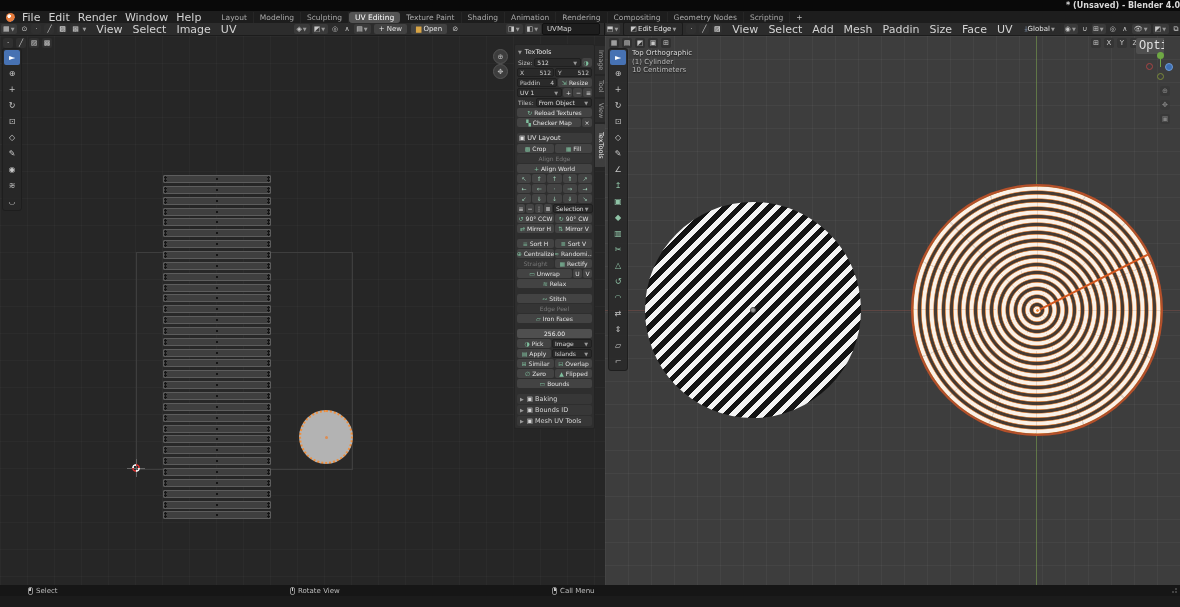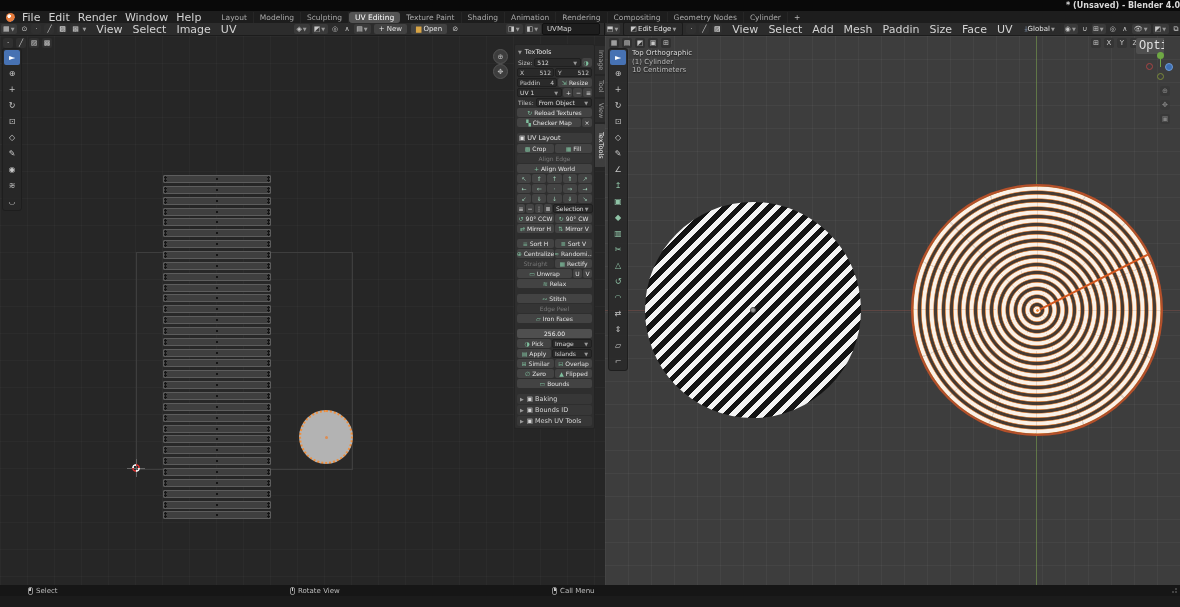--- a/index.html
+++ b/index.html
@@ -145,21 +145,21 @@
         <span class="ws-tab">Layout</span>
         <span class="ws-tab">Modeling</span>
         <span class="ws-tab">Sculpting</span>
         <span class="ws-tab active">UV Editing</span>
         <span class="ws-tab">Texture Paint</span>
         <span class="ws-tab">Shading</span>
         <span class="ws-tab">Animation</span>
         <span class="ws-tab">Rendering</span>
         <span class="ws-tab">Compositing</span>
         <span class="ws-tab">Geometry Nodes</span>
-        <span class="ws-tab">Cylinder</span>
+        <span class="ws-tab">Scripting</span>
         <span class="ws-tab add">+</span>
       </div>
   </div>
 
   <div class="abs hdr" id="uv-header">
     <span class="hicon grp">▦<span class="caret">▼</span></span>
     <span class="hicon">⊙</span>
     <span class="modicons" id="uv-select-modes">
         <span class="hicon">·</span>
         <span class="hicon">╱</span>

